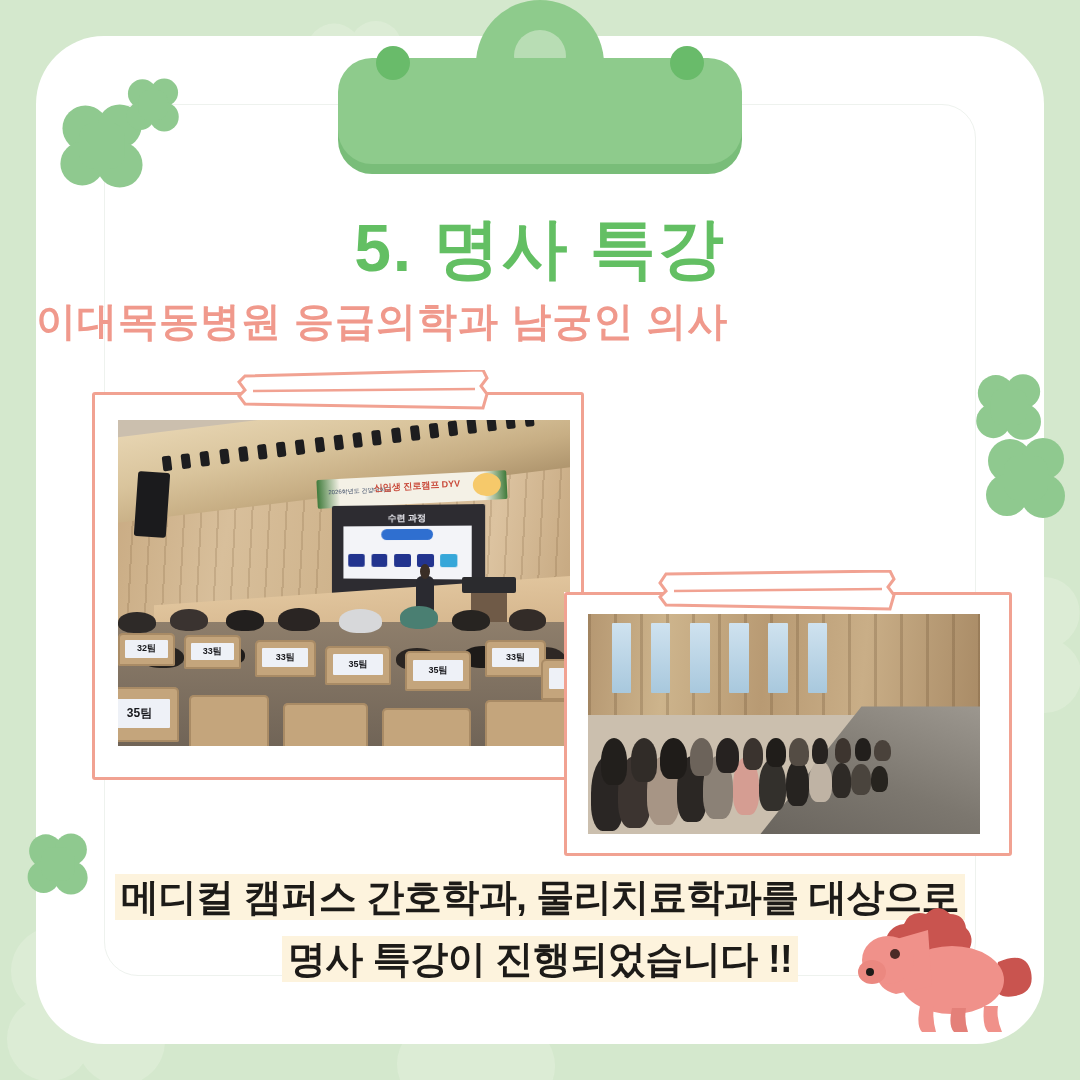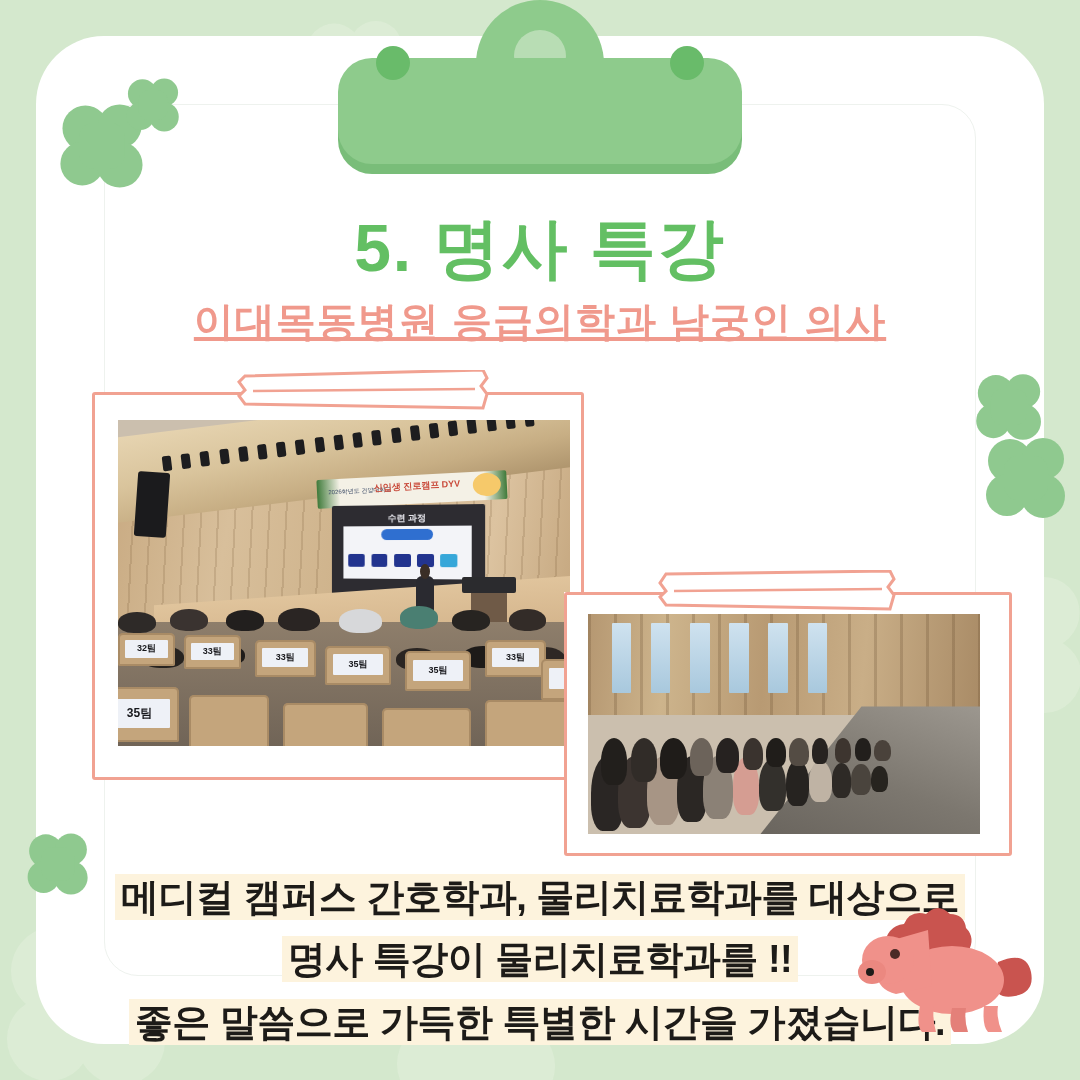--- a/index.html
+++ b/index.html
@@ -49,22 +49,22 @@
     position:absolute; left:0; right:0; top:76px; text-align:center;
     color:#ffffff; font-size:30px; font-weight:700; letter-spacing:1px;
   }
 
   
   #title{
     position:absolute; left:0; right:0; top:168px; text-align:center;
     color:#63bf63; font-size:66px; font-weight:700; letter-spacing:2px;
   }
   #subtitle{
-    position:absolute; left:0; right:0; top:258px; text-align:center;
-    color:#f0998c; font-size:40px; font-weight:700; letter-spacing:1px;text-decoration:underline;
+    position:absolute; left:0; right:0; top:258px; 
+    color:#f0998c; font-size:40px; font-weight:700; letter-spacing:1px;
   }
 
   
   .frame{ position:absolute; background:#ffffff; }
   .frame .outer{
     position:absolute; inset:0; border:3px solid #f1a292; border-radius:3px;
   }
   .frame .photo{ position:absolute; overflow:hidden; background:#cbbfae; }
 
   #frame1{ left:56px; top:356px; width:492px; height:388px; }
@@ -430,22 +430,21 @@
           <div class="pc" style="left:75%;bottom:49%;width:5%;height:17%;background:#3d352f"></div>
           <div class="pc" style="left:81%;bottom:50%;width:5%;height:16%;background:#221f1c"></div>
           <div class="pc" style="left:87%;bottom:50%;width:5%;height:15%;background:#4a423b"></div>
         </div>
       </div>
     </div>
   </div>
 
   <div id="body-text">
     <div class="line"><span>메디컬 캠퍼스 간호학과, 물리치료학과를 대상으로</span></div>
-    <div class="line"><span>명사 특강이 물리치료학과를 !!</span></div>
-    <div class="line"><span>좋은 말씀으로 가득한 특별한 시간을 가졌습니다.</span></div>
+    <div class="line"><span>명사 특강이 진행되었습니다 !!</span></div>
   </div>
 
   <div id="pony">
     <svg viewBox="0 0 190 132" width="190" height="132" aria-hidden="true">
 
       <path d="M150 60 q28 -12 33 10 q4 20 -16 24 q-18 4 -22 -12 Z" fill="#c9544f"></path>
 
       <path d="M36 46 q2 -22 20 -24 q6 -14 22 -10 q12 -12 24 0 q14 0 16 14
                q10 10 2 24 q-6 12 -20 10 Z" fill="#c9544f"></path>
 

